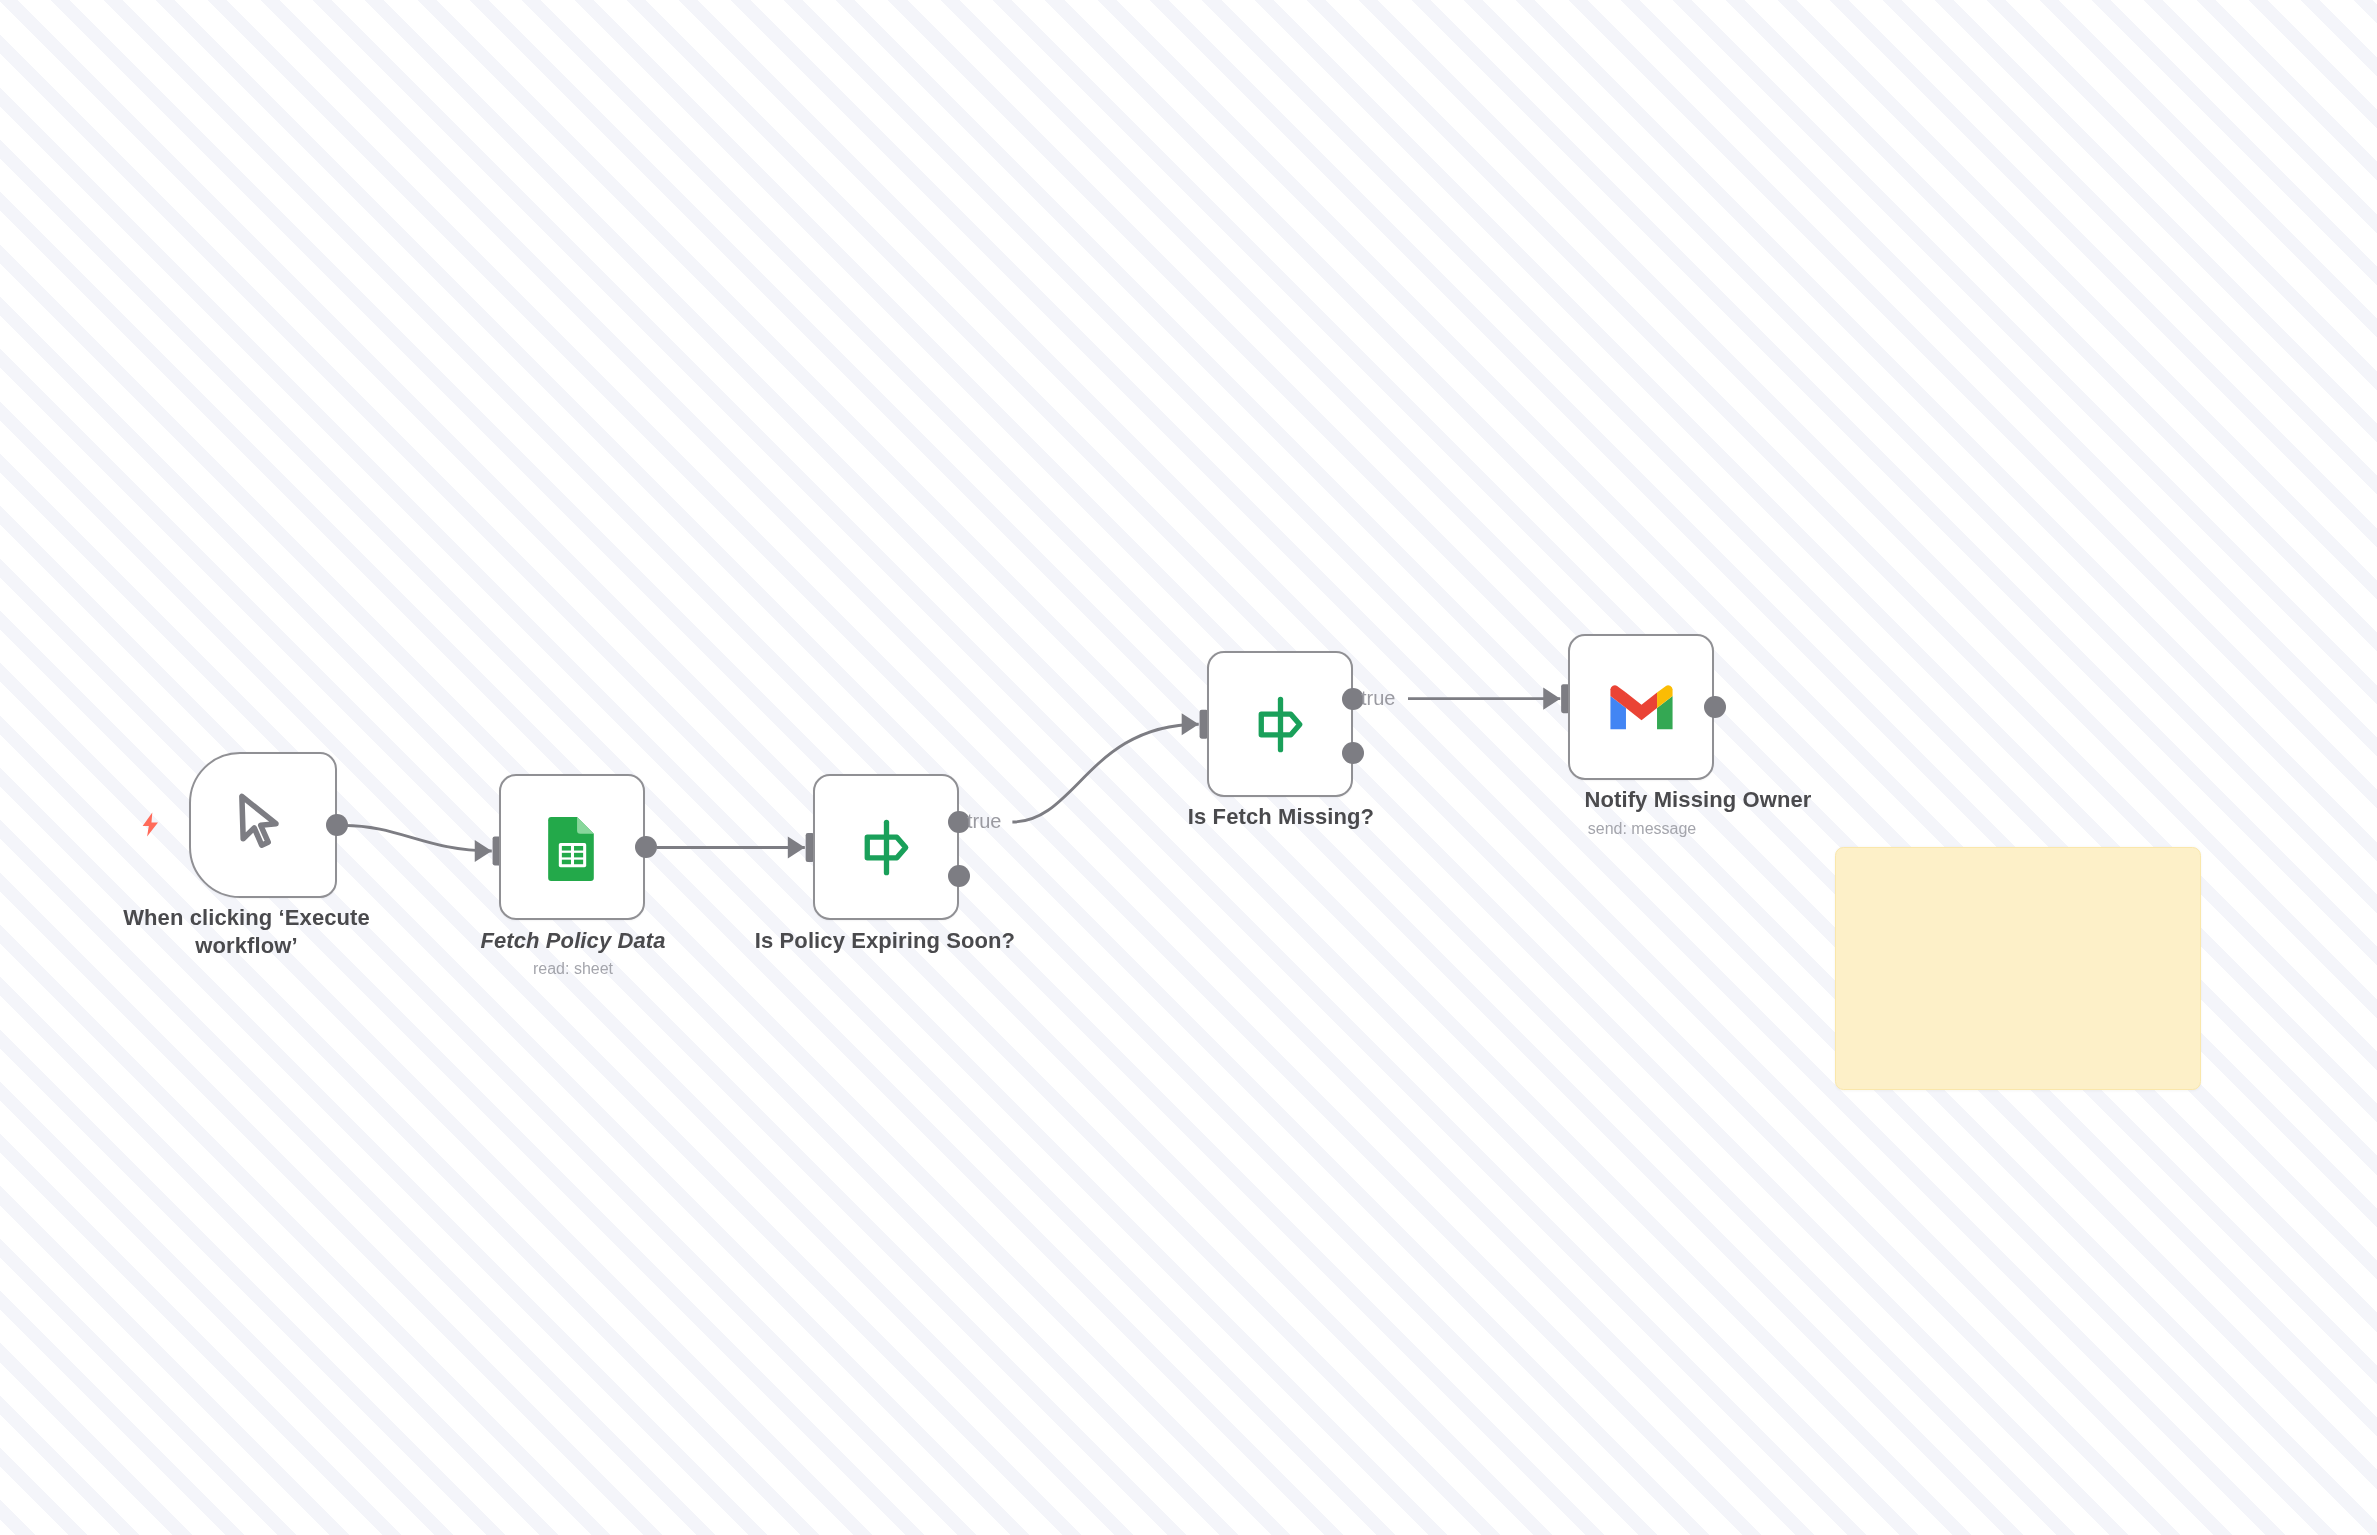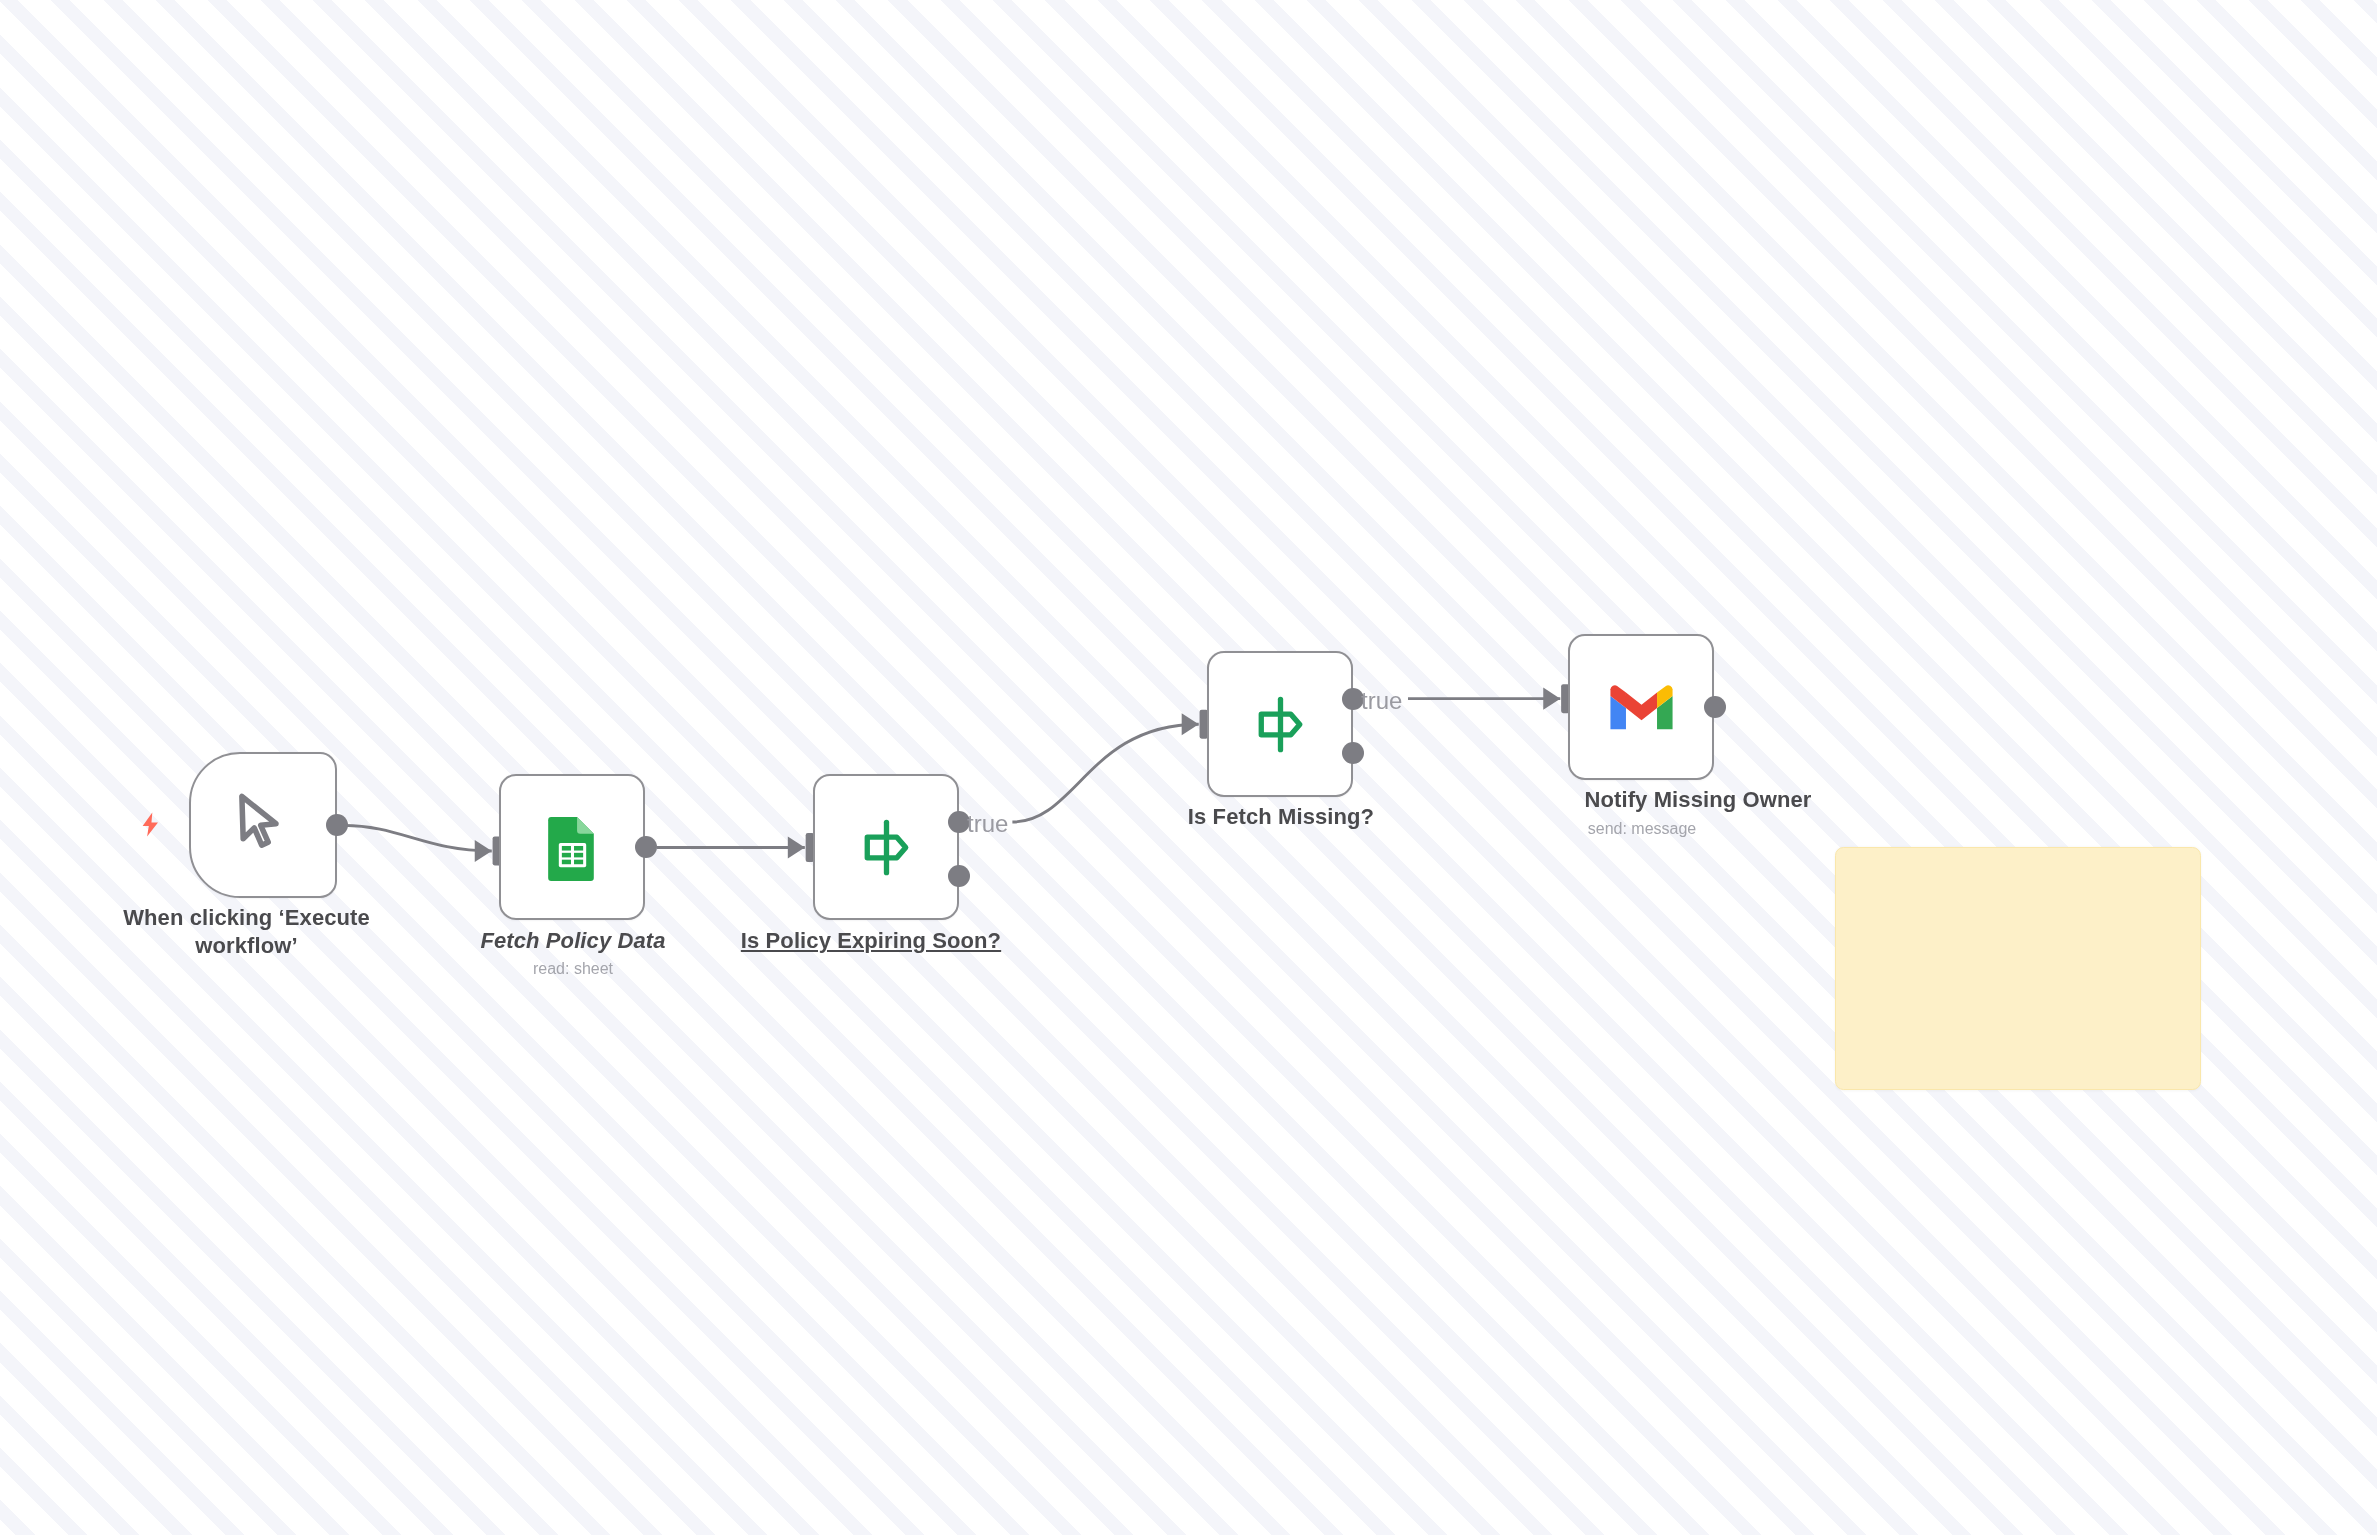--- a/index.html
+++ b/index.html
@@ -92,21 +92,21 @@
     position: absolute;
     width: 22px;
     height: 22px;
     border-radius: 50%;
     background: #7d7d83;
     z-index: 4;
   }
 
   .port-label {
     position: absolute;
-    font-size: 24px;
+    font-size: 20px;
     color: #9a9aa1;
     z-index: 4;
     white-space: nowrap;
   }
 
   .sticky {
     position: absolute;
     background: #fdf0c8;
     border: 1.7px solid #fae7ab;
     border-radius: 8.5px;
@@ -185,21 +185,21 @@
       <div class="node" style="left: 0px; top: 0px;">
         <div class="node-box" style="left: 813px; top: 774px; width: 146px; height: 146px;">
           <span class="icon-wrap"><svg width="71" height="71" viewBox="0 0 48 48" fill="none" stroke="#1aa05a" stroke-width="3.6" stroke-linecap="round" stroke-linejoin="round">
                 <path d="M24 7 V 41"></path>
                 <path d="M11 17 H 31 L 37 24 L 31 31 H 11 Z"></path>
               </svg></span>
         </div>
         <div class="port" style="left: 948px; top: 811px;"></div>
         <div class="port-label" style="left: 967px; top: 810px;">true</div>
         <div class="port" style="left: 948px; top: 865px;"></div>
-        <div class="node-label" style="left: 671px; top: 927px; width: 400px; text-decoration: underline;">Is Policy Expiring Soon?</div>
+        <div class="node-label" style="left: 685px; top: 927px; width: 400px;">Is Policy Expiring Soon?</div>
       </div>
       <div class="node" style="left: 0px; top: 0px;">
         <div class="node-box" style="left: 1207px; top: 651px; width: 146px; height: 146px;">
           <span class="icon-wrap"><svg width="71" height="71" viewBox="0 0 48 48" fill="none" stroke="#1aa05a" stroke-width="3.6" stroke-linecap="round" stroke-linejoin="round">
                 <path d="M24 7 V 41"></path>
                 <path d="M11 17 H 31 L 37 24 L 31 31 H 11 Z"></path>
               </svg></span>
         </div>
         <div class="port" style="left: 1342px; top: 688px;"></div>
         <div class="port-label" style="left: 1361px; top: 687px;">true</div>

